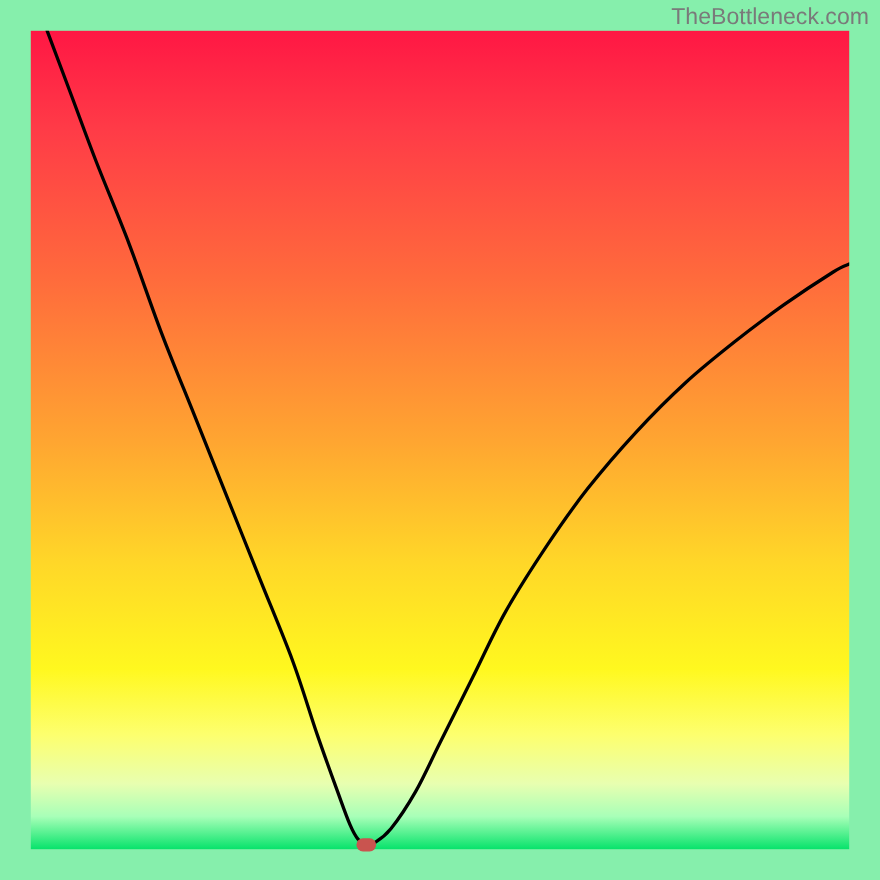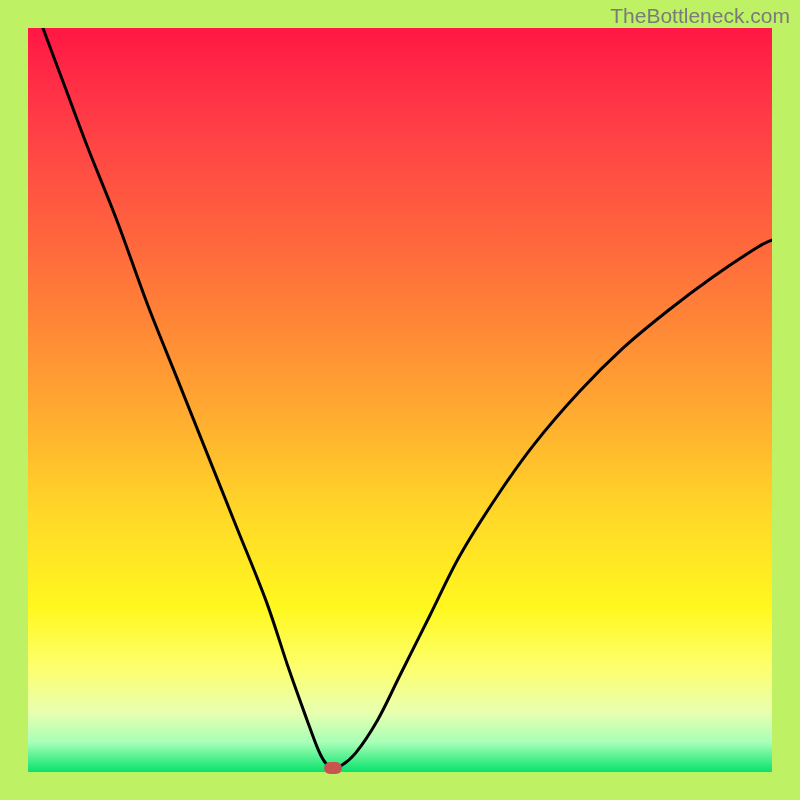--- a/index.html
+++ b/index.html
@@ -10,21 +10,21 @@
     background: #000;
     overflow: hidden;
     font-family: Arial, Helvetica, sans-serif;
   }
   .frame {
     position: absolute;
     top: 0;
     left: 0;
     width: 800px;
     height: 800px;
-    background: #bef264;
+    background: #86efac;
   }
   .plot-area {
     position: absolute;
     top: 28px;
     left: 28px;
     width: 744px;
     height: 744px;
     background: linear-gradient(
       to bottom,
       #ff1744 0%,

